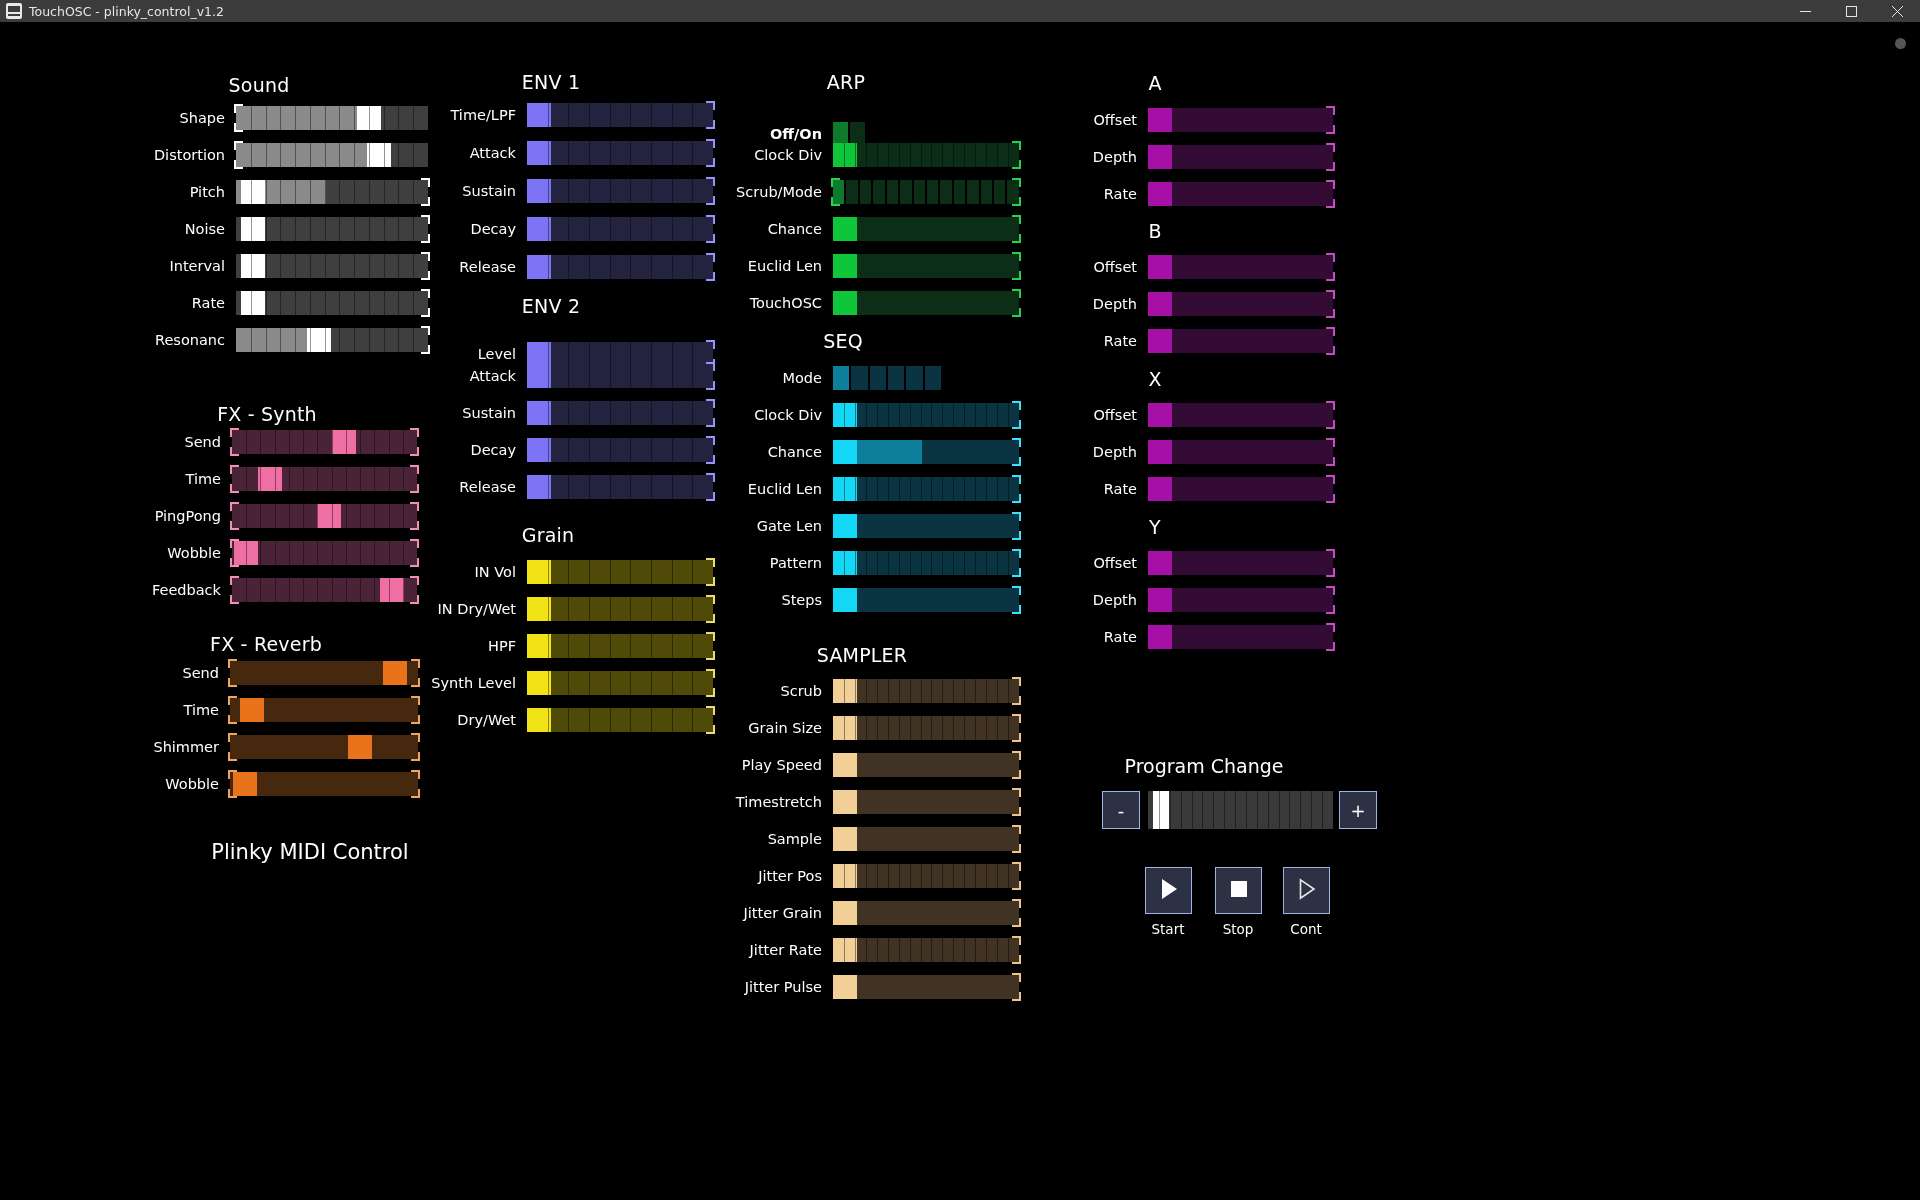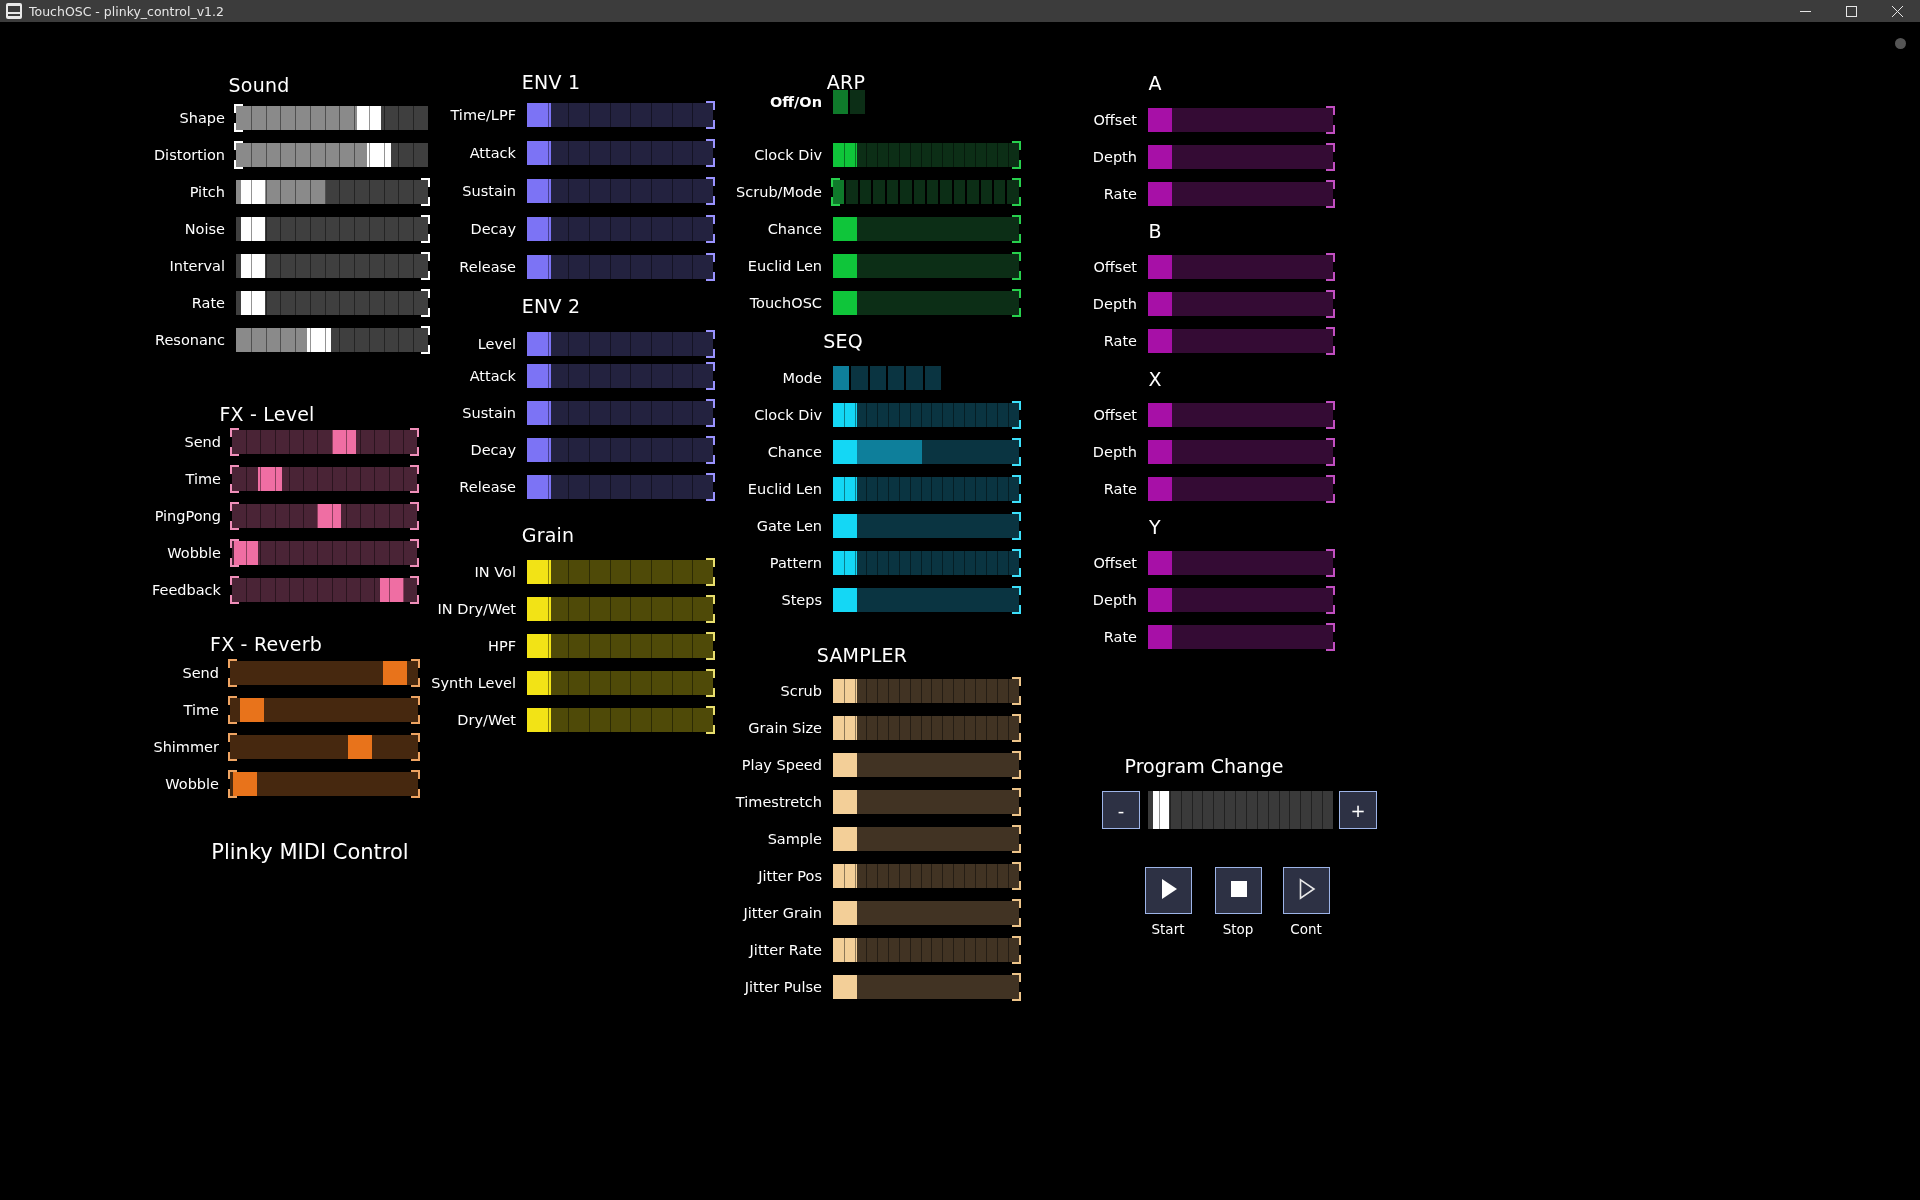--- a/index.html
+++ b/index.html
@@ -262,21 +262,21 @@
             <i style="left: 147.692px;"></i>
             <i style="left: 162.462px;"></i>
             <i style="left: 177.231px;"></i>
           </div>
         </div>
         <div class="brk right-only">
           <span class="tr"></span>
           <span class="br"></span>
         </div>
       </div>
-      <div class="grp-title" style="left: 267px; top: 381px;">FX - Level</div>
+      <div class="grp-title" style="left: 267px; top: 381px;">FX - Synth</div>
       <div class="row" style="left: 232px; top: 408px; width: 185px; --trk: #4a2436; --fil: #9c3c63; --thb: #ef6ea3; --brc: #f08fba;">
         <div class="lbl">Send</div>
         <div class="fader">
           <div class="thumb" style="width: 24px; left: 100px;"></div>
           <div class="ticks">
             <i style="left: 14.2308px;"></i>
             <i style="left: 28.4615px;"></i>
             <i style="left: 42.6923px;"></i>
             <i style="left: 56.9231px;"></i>
             <i style="left: 71.1538px;"></i>
@@ -544,21 +544,21 @@
             <i style="left: 144.667px;"></i>
             <i style="left: 165.333px;"></i>
           </div>
         </div>
         <div class="brk right-only">
           <span class="tr"></span>
           <span class="br"></span>
         </div>
       </div>
       <div class="grp-title" style="left: 551px; top: 273px;">ENV 2</div>
-      <div class="row" style="left: 527px; top: 310px; width: 186px; --trk: #23223f; --fil: #6c63e8; --thb: #7c73f5; --brc: #9a93ff;">
+      <div class="row" style="left: 527px; top: 320px; width: 186px; --trk: #23223f; --fil: #6c63e8; --thb: #7c73f5; --brc: #9a93ff;">
         <div class="lbl">Level</div>
         <div class="fader">
           <div class="thumb" style="width: 24px; left: 0px;"></div>
           <div class="ticks">
             <i style="left: 20.6667px;"></i>
             <i style="left: 41.3333px;"></i>
             <i style="left: 62px;"></i>
             <i style="left: 82.6667px;"></i>
             <i style="left: 103.333px;"></i>
             <i style="left: 124px;"></i>
@@ -746,21 +746,21 @@
             <i style="left: 144.667px;"></i>
             <i style="left: 165.333px;"></i>
           </div>
         </div>
         <div class="brk right-only">
           <span class="tr"></span>
           <span class="br"></span>
         </div>
       </div>
       <div class="grp-title" style="left: 846px; top: 49px;">ARP</div>
-      <div class="row" style="left: 833px; top: 68px; width: 186px; font-weight: bold; --trk: #0c2e16; --fil: #0f7a2b; --thb: #0fc53a; --brc: #27d04d;">
+      <div class="row" style="left: 833px; top: 100px; width: 186px; font-weight: bold; --trk: #0c2e16; --fil: #0f7a2b; --thb: #0fc53a; --brc: #27d04d;">
         <div class="lbl">Off/On</div>
         <div class="segs" style="width: 31.62px;">
           <b class="on" style="width: 14.81px;"></b>
           <b style="width: 14.81px;"></b>
         </div>
       </div>
       <div class="row" style="left: 833px; top: 121px; width: 186px; --trk: #0c2e16; --fil: #0f7a2b; --thb: #0fc53a; --brc: #27d04d;">
         <div class="lbl">Clock Div</div>
         <div class="fader">
           <div class="thumb" style="width: 24px; left: 0px;"></div>

